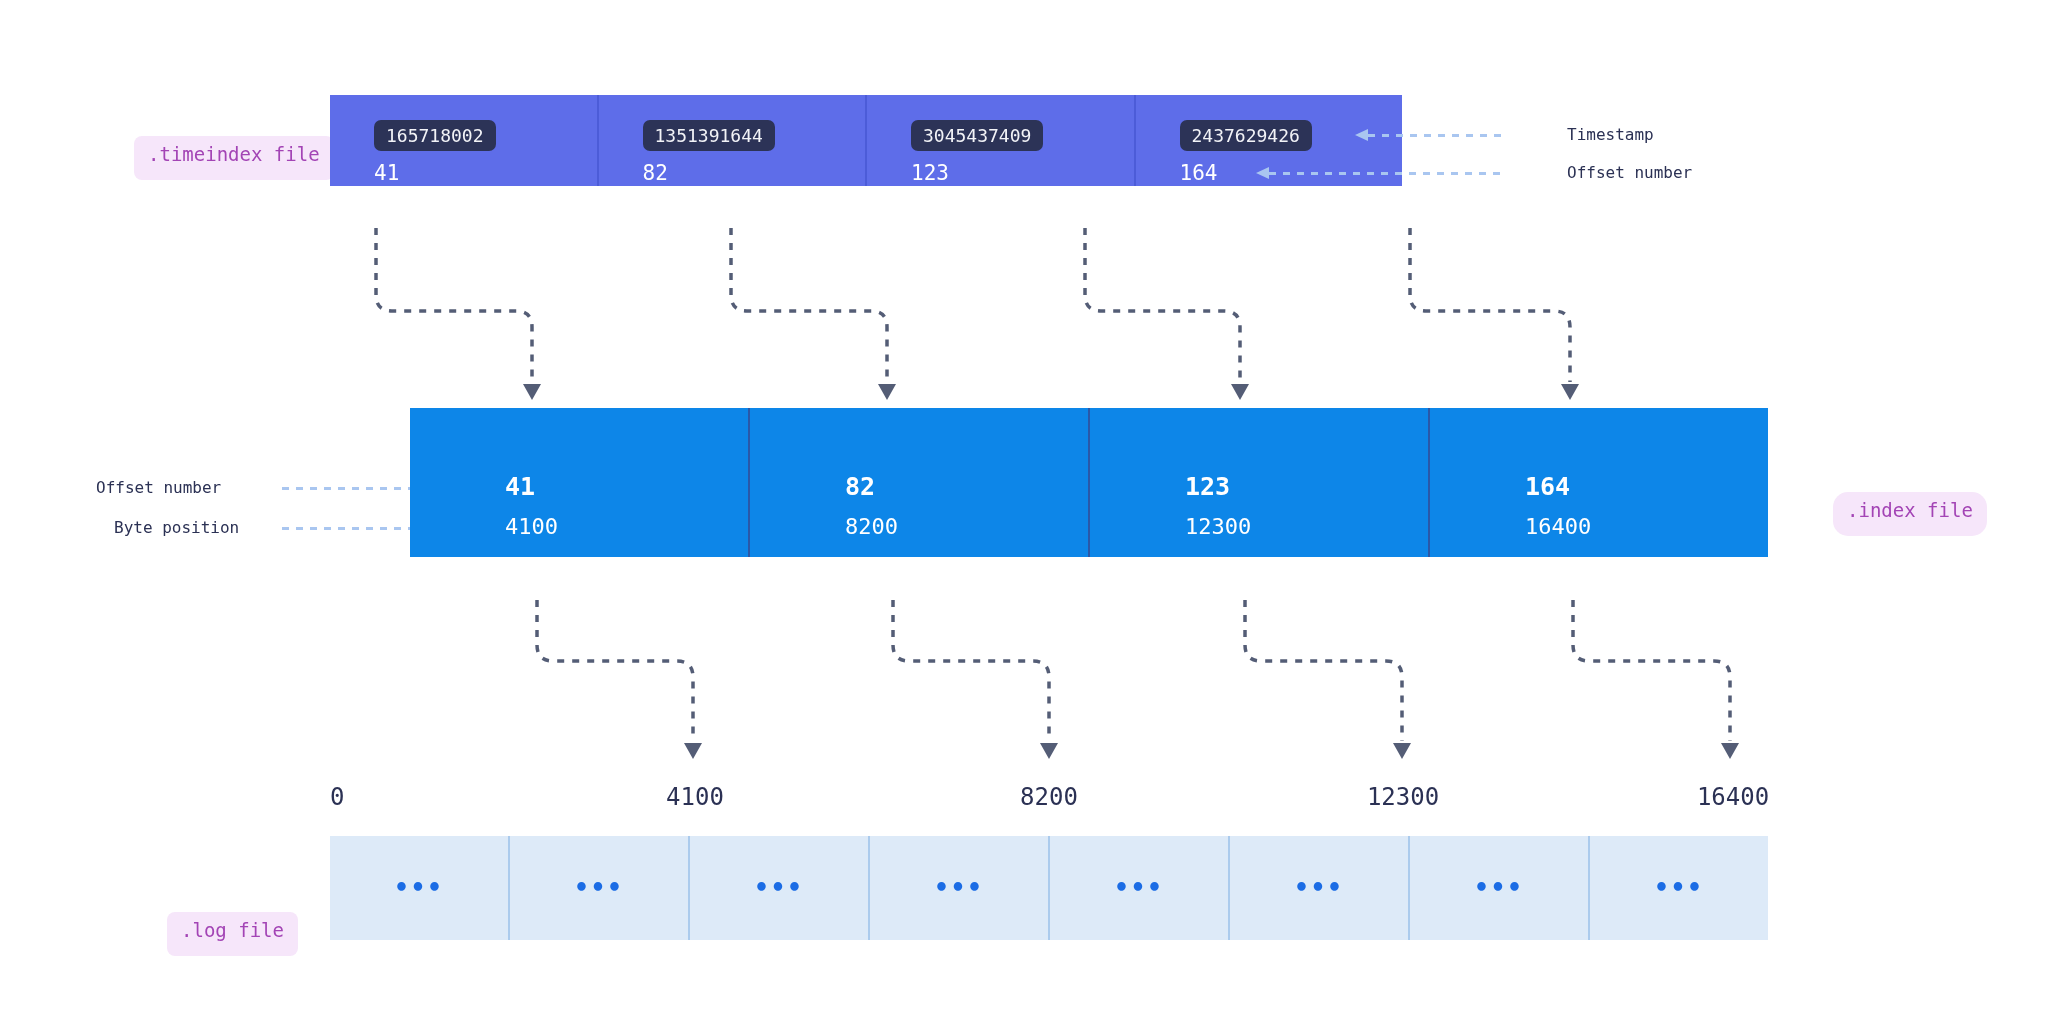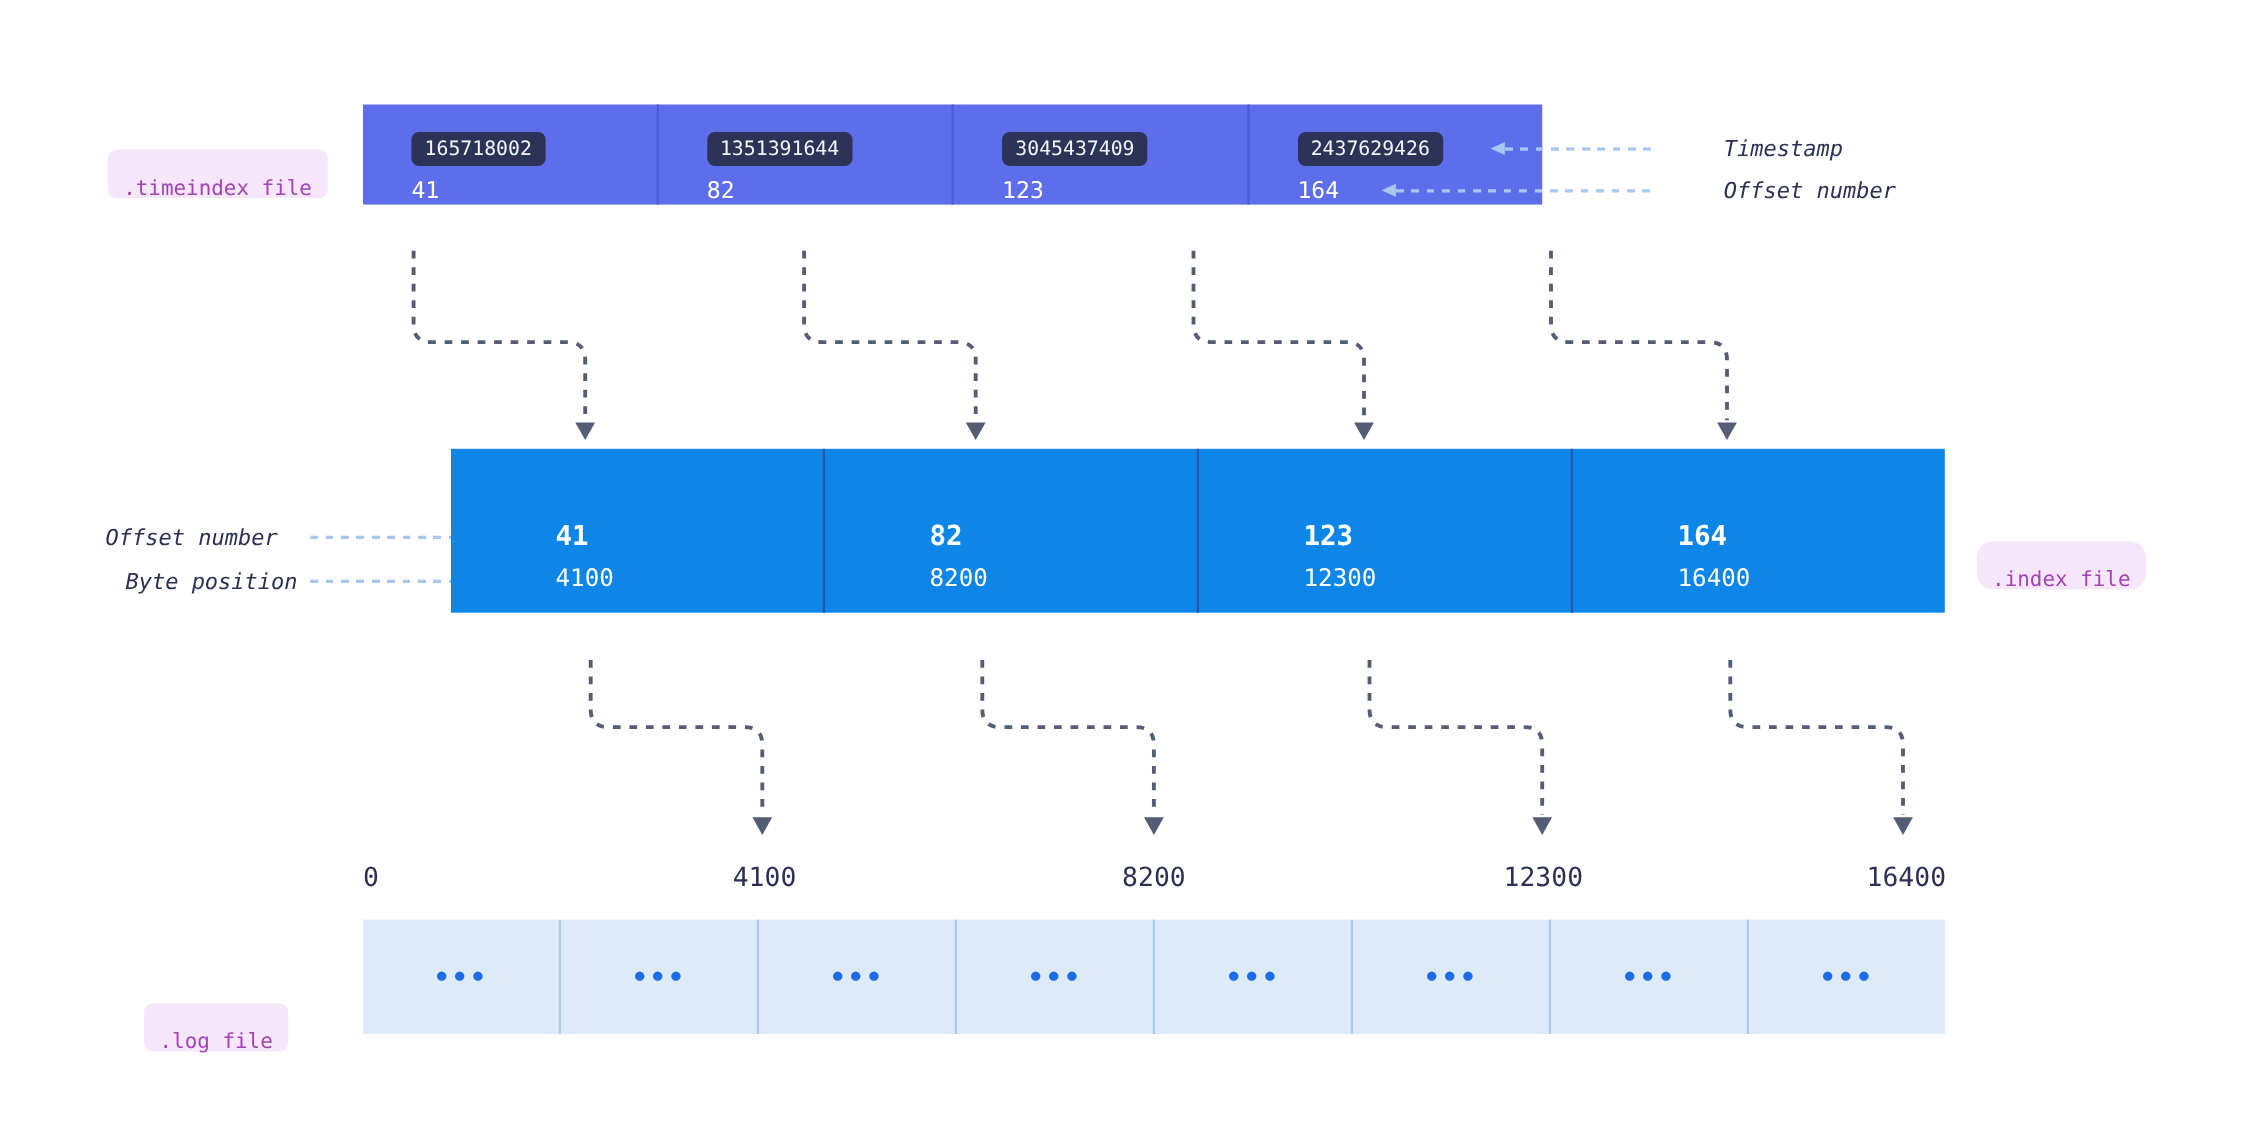--- a/index.html
+++ b/index.html
@@ -8,22 +8,22 @@
     --logbg:#ddeaf8; --log-div:#abcbed; --dot:#1b6ce5;
     --pillbg:#f6e6fa; --pilltx:#a344b5;
     --ink:#2b3154; --slate:#545d76; --lite:#a9c6f0;
   }
   *{margin:0;padding:0;box-sizing:border-box;}
   body{background:#fff;}
   #canvas{position:relative;width:2048px;height:1036px;background:#ffffff;overflow:hidden;
           font-family:"DejaVu Sans Mono","Liberation Mono",monospace;color:var(--ink);}
   .abs{position:absolute;}
 
-  .pill{height:44px;line-height:36px;padding:17px 14px;border-radius:8px;background:var(--pillbg);
-        color:var(--pilltx);font-size:19px;white-space:nowrap;}
+  .pill{height:44px;line-height:36px;padding:0 14px;border-radius:8px;background:var(--pillbg);
+        color:var(--pilltx);font-size:19px;white-space:nowrap;margin-left:36px;}
 
   
   .band-time{left:330px;top:95px;width:1072px;height:91px;background:var(--indigo);display:flex;}
   .tseg{flex:1;padding:25px 0 0 44px;}
   .tseg + .tseg{border-left:2px solid var(--indigo-div);}
   .badge{display:inline-block;padding:3px 12px;border-radius:7px;background:var(--badge);
          color:#f2f3f7;font-size:18px;line-height:25px;}
   .toffset{margin-top:9px;font-size:21px;line-height:26px;color:#ffffff;}
 
   
@@ -33,21 +33,21 @@
   .ioffset{font-size:25px;line-height:30px;font-weight:700;color:#fff;}
   .ibyte{margin-top:12px;font-size:22px;line-height:26px;color:#fff;}
 
   
   .band-log{left:330px;top:836px;width:1438px;height:104px;background:var(--logbg);display:flex;}
   .lseg{flex:1;display:flex;align-items:center;justify-content:center;}
   .lseg + .lseg{border-left:2px solid var(--log-div);}
   .dots{color:var(--dot);font-size:24px;font-weight:700;letter-spacing:2px;line-height:24px;}
 
   
-  .note{font-size:20px;line-height:26px;color:var(--ink);white-space:nowrap;font-style:italic;}
+  .note{font-size:16px;line-height:26px;color:var(--ink);white-space:nowrap;}
   .scale{font-size:24px;line-height:30px;color:var(--ink);white-space:nowrap;}
   .centered{transform:translateX(-50%);}
 
   
   .harrow{display:flex;align-items:center;height:12px;}
   .dashline{flex:1;height:3px;background:repeating-linear-gradient(90deg,var(--lite) 0 7px,transparent 7px 14px);}
   .tri-left{width:0;height:0;border-top:6px solid transparent;border-bottom:6px solid transparent;
             border-right:13px solid var(--lite);}
   .tri-right{width:0;height:0;border-top:6px solid transparent;border-bottom:6px solid transparent;
              border-left:13px solid var(--lite);}

